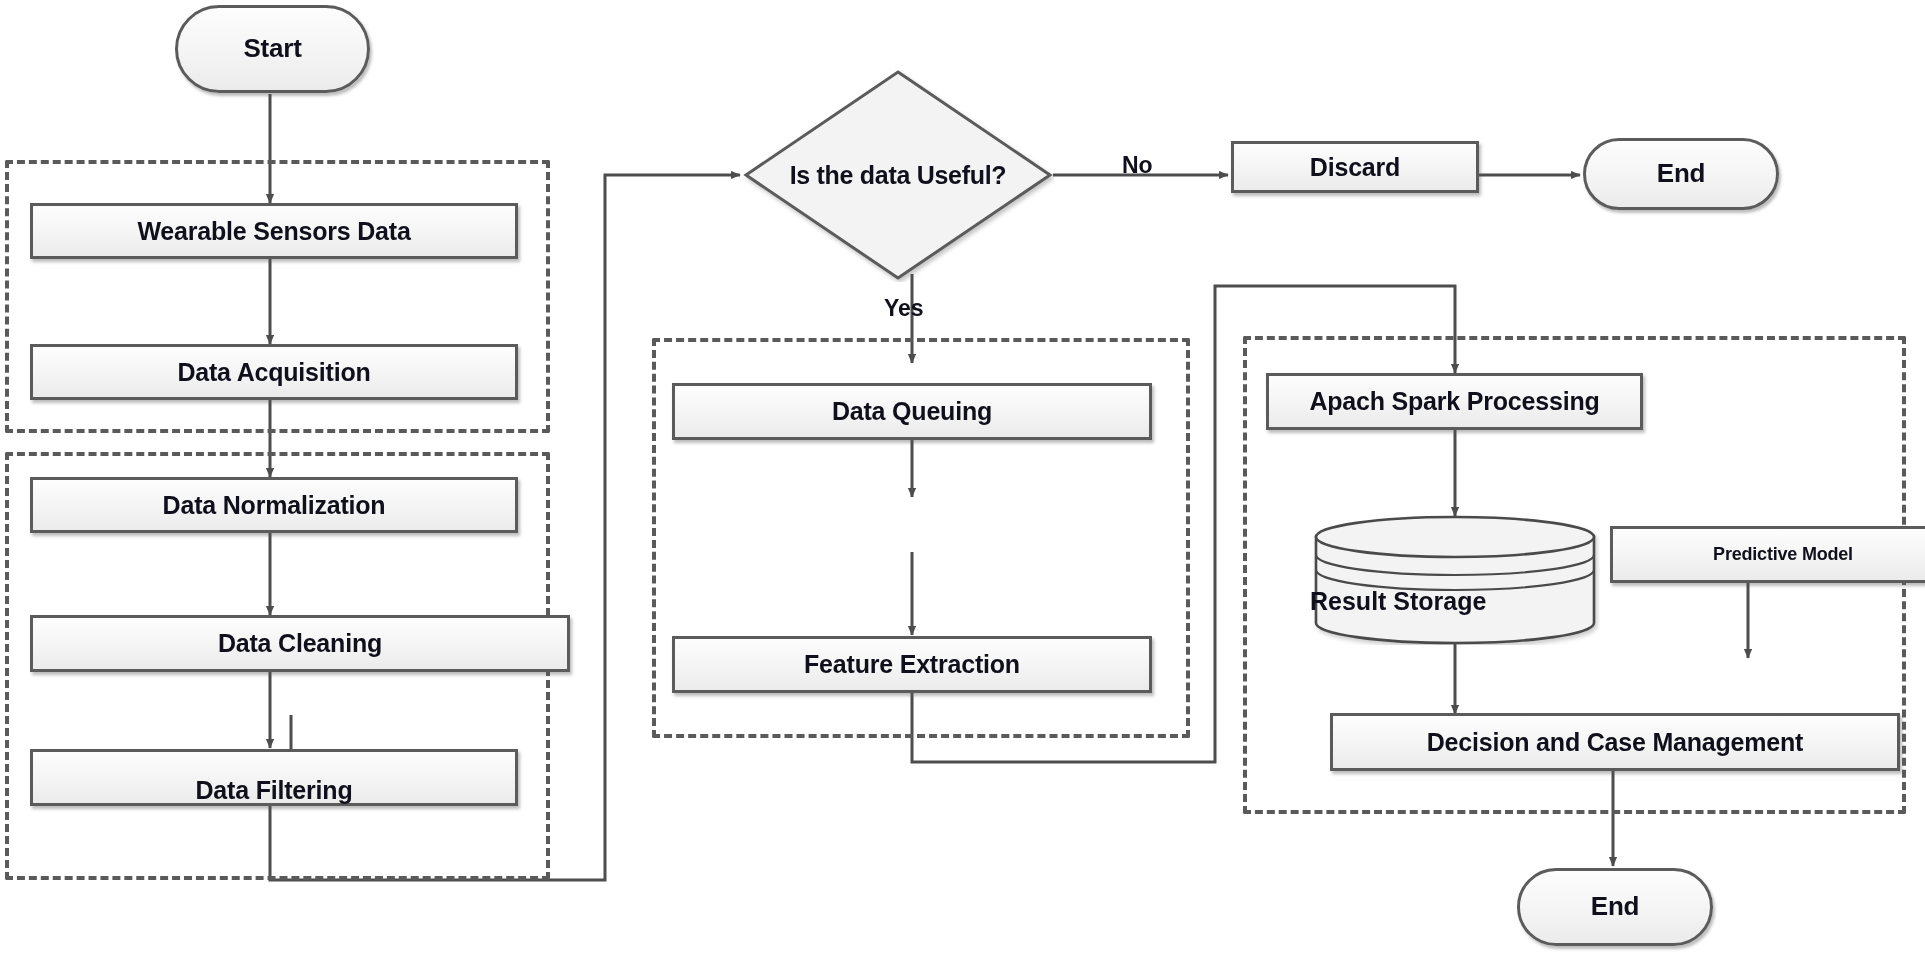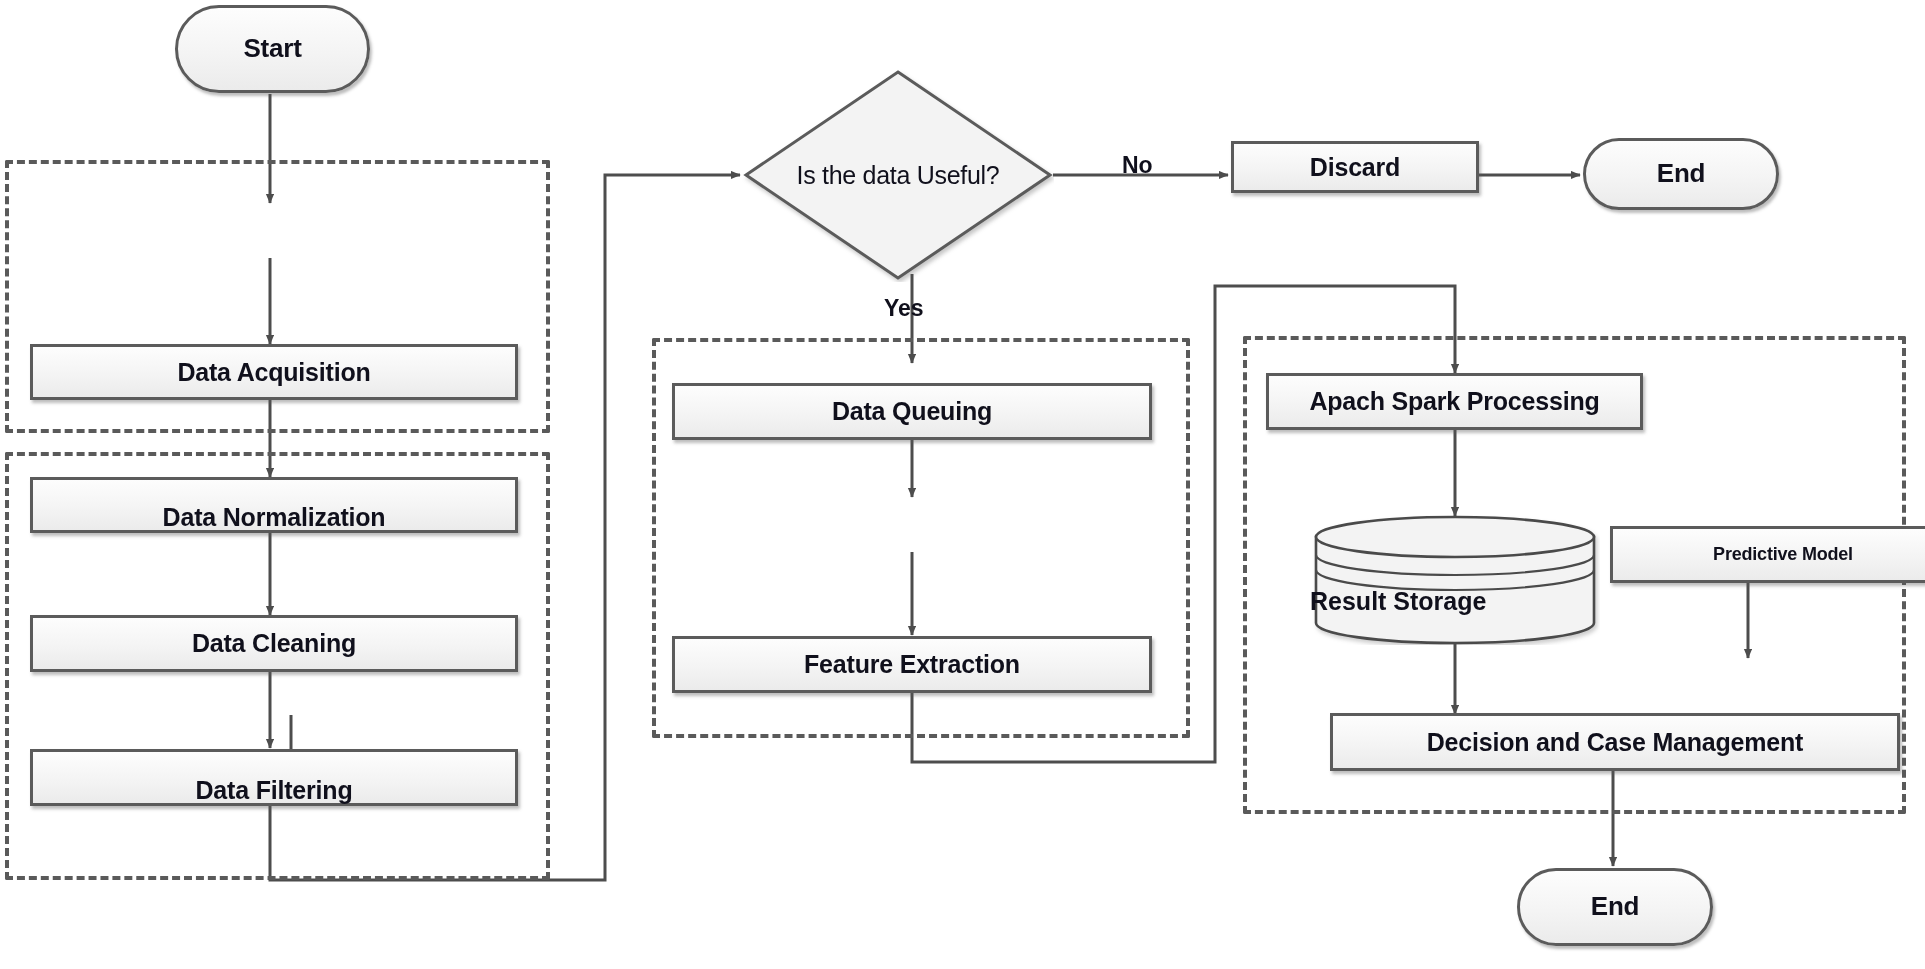--- a/index.html
+++ b/index.html
@@ -63,21 +63,21 @@
     width: 100%;
     height: 100%;
   }
   .diamond-wrap .dtext {
     position: absolute;
     left: 0;
     top: 50%;
     width: 100%;
     transform: translateY(-50%);
     text-align: center;
-    font-weight: normal;
+    font-weight: bold;
     color: #10101c;
     font-size: 25px;
     letter-spacing: -0.3px;
   }
 
   
   .cyl-wrap { position: absolute; }
   .cyl-wrap svg { position:absolute; left:0; top:0; }
   .cyl-wrap .ctext {
     position: absolute;
@@ -152,30 +152,33 @@
   <div class="group" style="left:5px; top:452px; width:545px; height:428px;"></div>
 
   <div class="group" style="left:652px; top:338px; width:538px; height:400px;"></div>
 
   <div class="group" style="left:1243px; top:336px; width:663px; height:478px;"></div>
 
   <div class="node term" style="left:175px; top:5px; width:195px; height:88px; font-size:26px;">
     <span class="lbl">Start</span>
   </div>
 
+  <div class="node" style="left:30px; top:203px; width:488px; height:56px; font-size:25px;">
+    <span class="lbl">Wearable Sensors Data</span>
+  </div>
 
   <div class="node" style="left:30px; top:344px; width:488px; height:56px; font-size:25px;">
     <span class="lbl">Data Acquisition</span>
   </div>
 
-  <div class="node" style="left:30px; top:477px; width:488px; height:56px; font-size:25px;align-items:flex-end;">
+  <div class="node" style="left:30px; top:477px; width:488px; height:56px; font-size:25px;">
     <span class="lbl">Data Normalization</span>
   </div>
 
-  <div class="node" style="left:30px; top:615px; width:488px; height:57px; font-size:25px;">
+  <div class="node" style="left:30px; top:615px; width:540px; height:57px; font-size:25px;">
     <span class="lbl">Data Cleaning</span>
   </div>
 
   <div class="node" style="left:30px; top:749px; width:488px; height:57px; font-size:25px;align-items:flex-end;">
     <span class="lbl">Data Filtering</span>
   </div>
 
   <div class="diamond-wrap" style="left:742px; top:68px; width:312px; height:214px;">
     <svg class="dmd" viewBox="0 0 312 214" xmlns="http://www.w3.org/2000/svg">
       <polygon points="156,4 308,107 156,210 4,107" fill="#f3f3f3" stroke="#5b5b5b" stroke-width="3" style="filter:drop-shadow(2px 3px 2px rgba(90,90,90,0.35));"></polygon>

